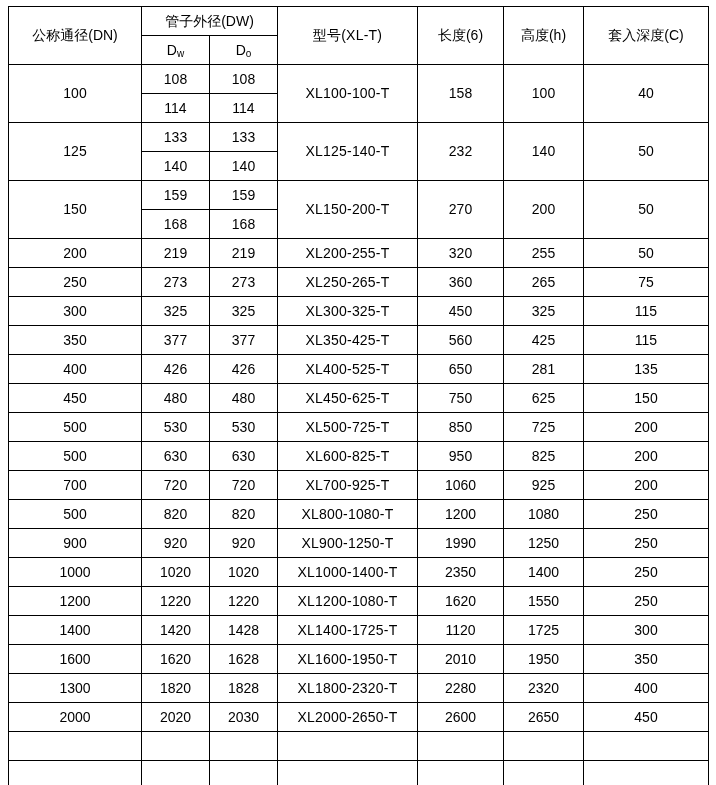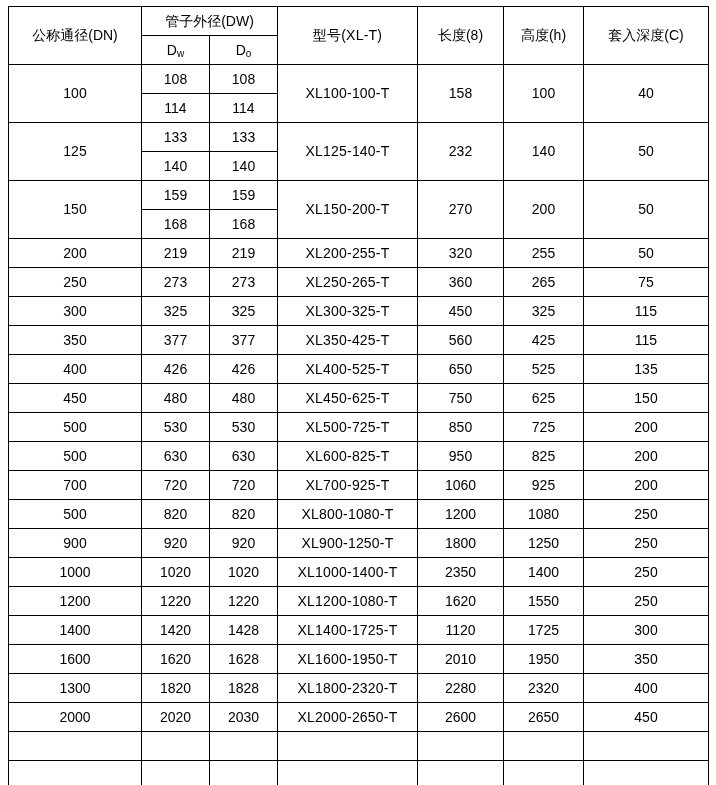--- a/index.html
+++ b/index.html
@@ -74,21 +74,21 @@
         <col class="c-model">
       <col class="c-len">
         <col class="c-hgt">
         <col class="c-ins">
     </colgroup>
     <thead>
       <tr>
         <td class="hdr tall" rowspan="2">公称通径(DN)</td>
         <td class="hdr tall" colspan="2">管子外径(DW)</td>
         <td class="hdr model" rowspan="2">型号(XL-T)</td>
-        <td class="hdr" rowspan="2">长度(8)</td>
+        <td class="hdr" rowspan="2">长度(6)</td>
         <td class="hdr" rowspan="2">高度(h)</td>
         <td class="hdr" rowspan="2">套入深度(C)</td>
       </tr>
       <tr>
         <td class="hdr sub-hdr tall">D<sub>w</sub></td>
         <td class="hdr sub-hdr tall">D<sub>o</sub></td>
       </tr>
     </thead>
     <tbody>
 
@@ -169,21 +169,21 @@
           <td>560</td>
           <td>425</td>
           <td>115</td>
         </tr>
       <tr>
           <td>400</td>
           <td>426</td>
           <td>426</td>
           <td class="model">XL400-525-T</td>
           <td>650</td>
-          <td>525</td>
+          <td>281</td>
           <td>135</td>
         </tr>
       <tr>
           <td>450</td>
           <td>480</td>
           <td>480</td>
           <td class="model">XL450-625-T</td>
           <td>750</td>
           <td>625</td>
           <td>150</td>
@@ -222,21 +222,21 @@
           <td class="model">XL800-1080-T</td>
           <td>1200</td>
           <td>1080</td>
           <td>250</td>
         </tr>
       <tr>
           <td>900</td>
           <td>920</td>
           <td>920</td>
           <td class="model">XL900-1250-T</td>
-          <td>1800</td>
+          <td>1990</td>
           <td>1250</td>
           <td>250</td>
         </tr>
       <tr>
           <td>1000</td>
           <td>1020</td>
           <td>1020</td>
           <td class="model">XL1000-1400-T</td>
           <td>2350</td>
           <td>1400</td>

